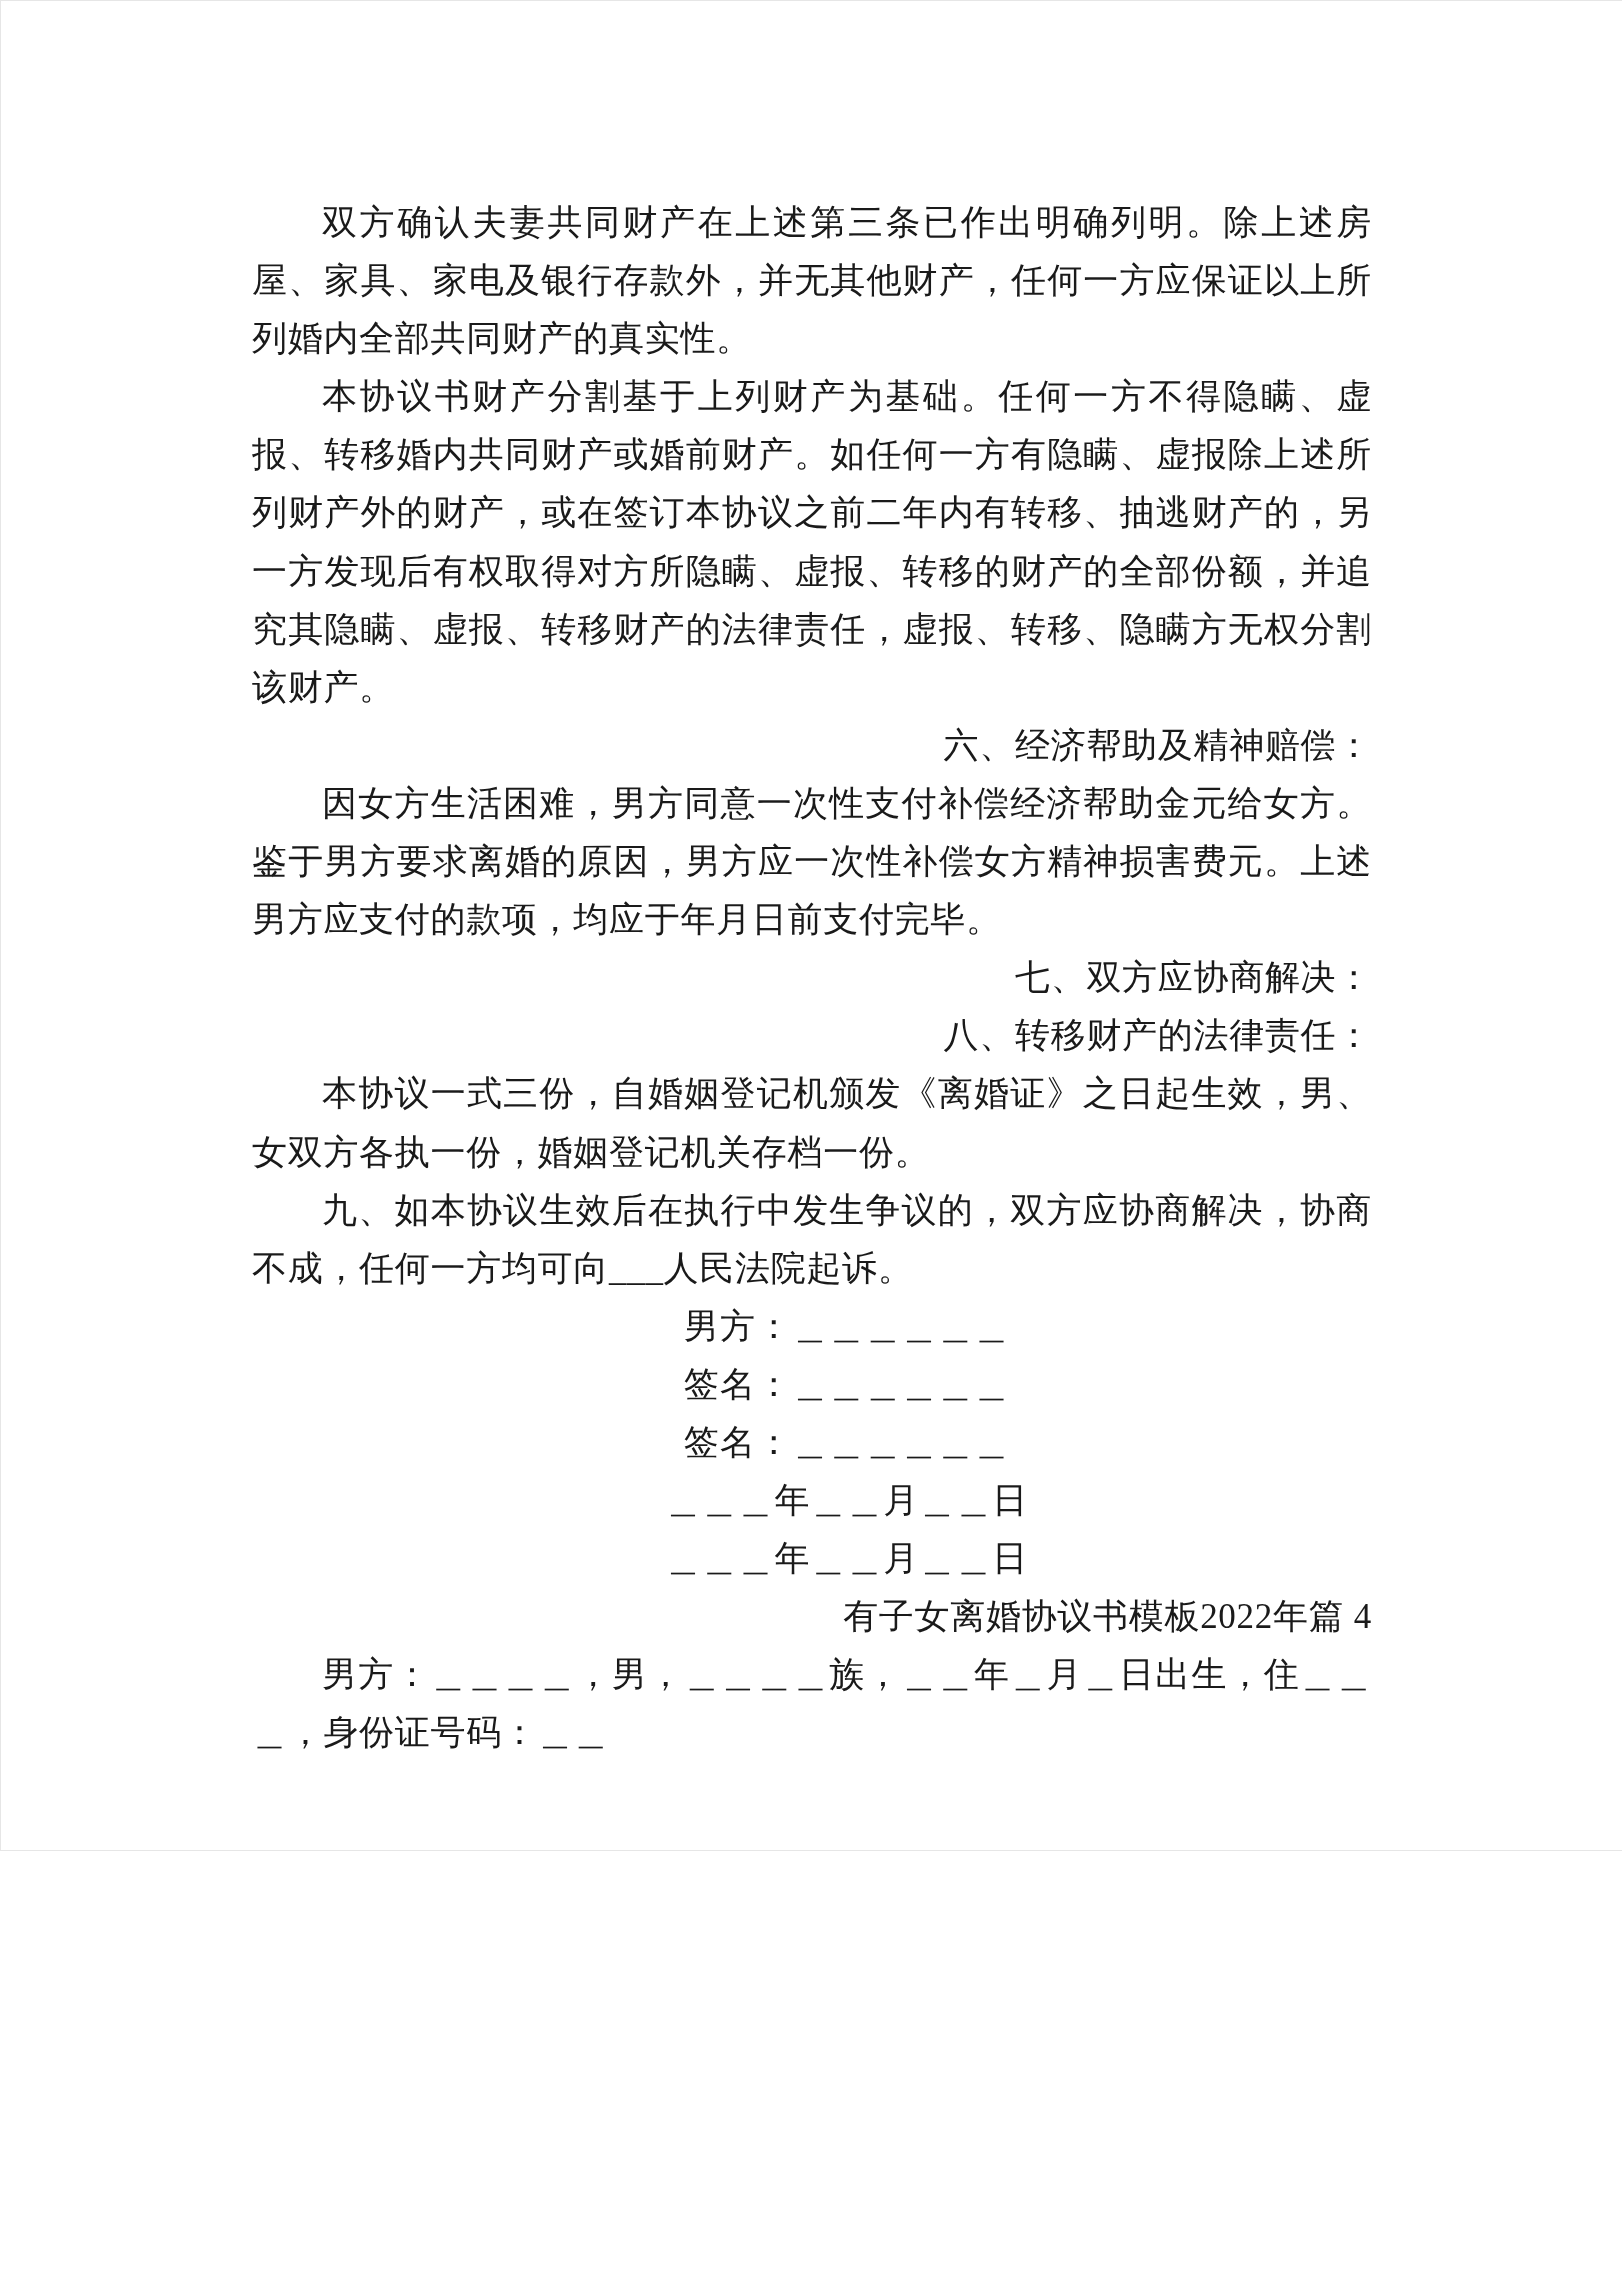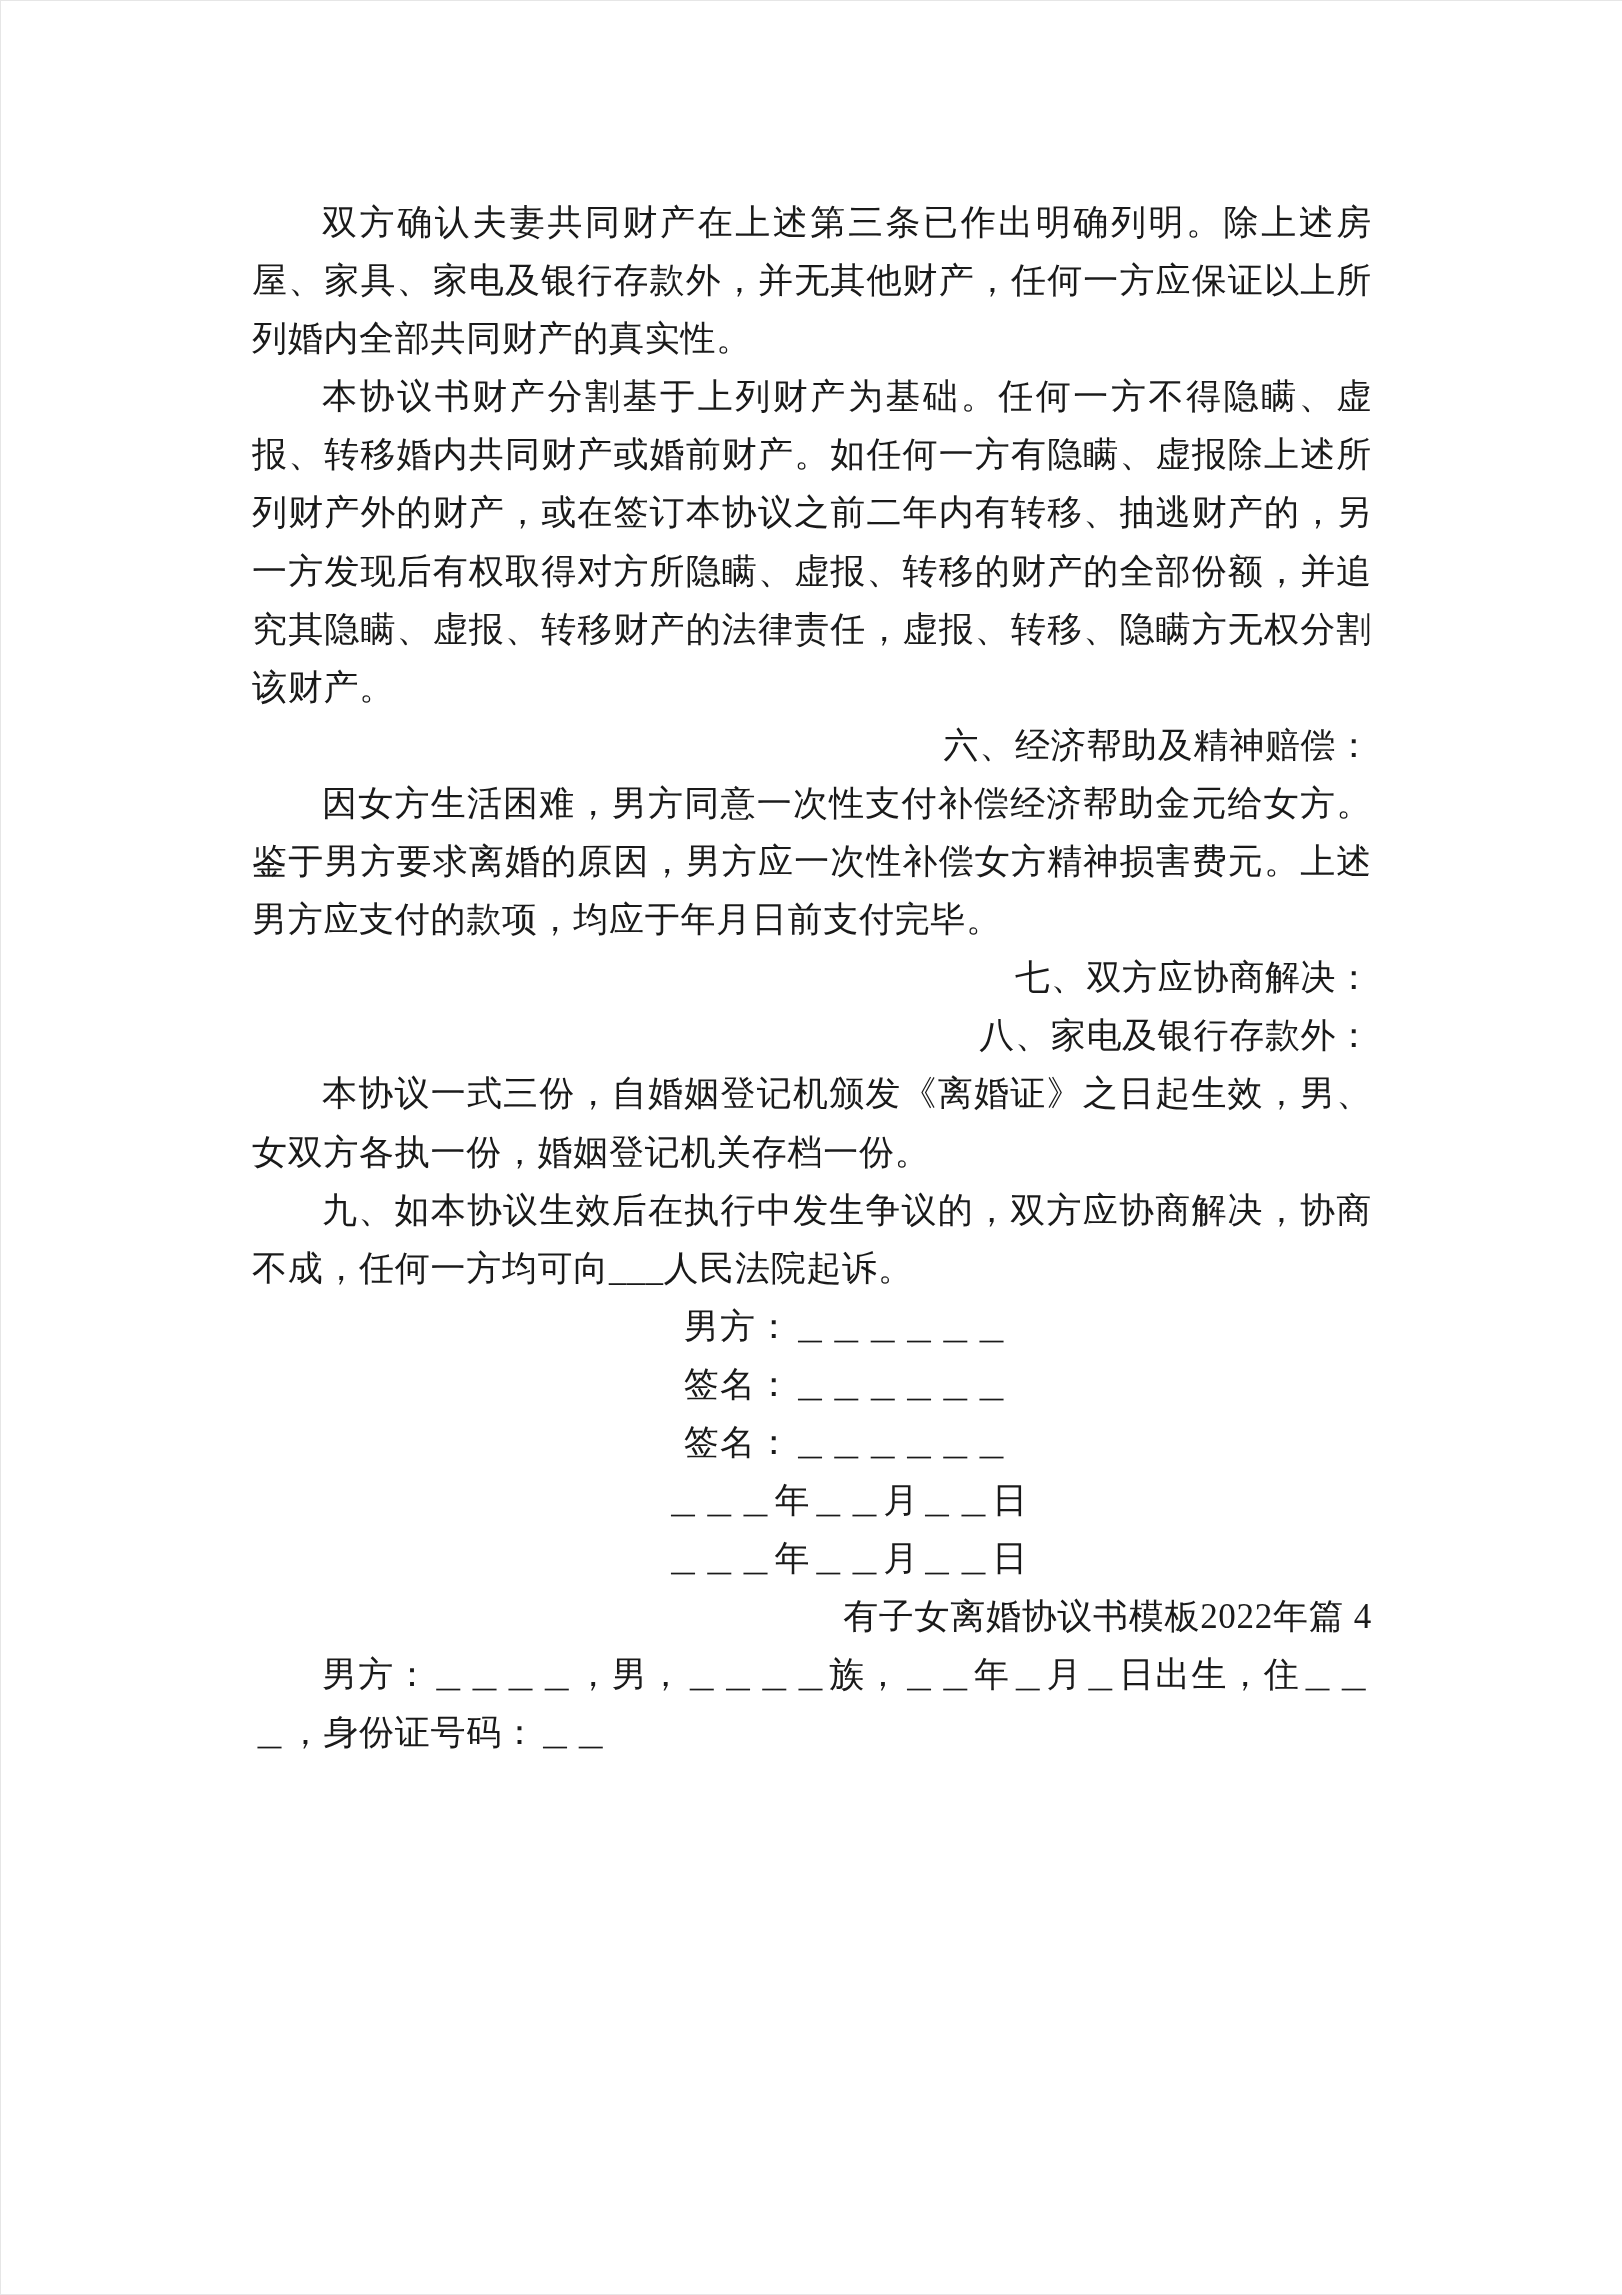--- a/index.html
+++ b/index.html
@@ -3,21 +3,21 @@
 <meta charset="utf-8">
 <style>
   html, body {
     margin: 0;
     padding: 0;
     background: #ffffff;
   }
   .page {
     position: relative;
     width: 1623px;
-    height: 2295px;
+    height: 1851px;
     background: #ffffff;
     box-sizing: border-box;
     border: 0.7px solid #e6e6e6;
     overflow: hidden;
     font-family: "Liberation Serif", "DejaVu Serif", serif;
     color: #1a1a1a;
   }
   .content {
     position: absolute;
     top: 193px;
@@ -44,21 +44,21 @@
 </head>
 <body>
 
 <div class="page">
   <div class="content">
     <p class="para">双方确认夫妻共同财产在上述第三条已作出明确列明。除上述房屋、家具、家电及银行存款外，并无其他财产，任何一方应保证以上所列婚内全部共同财产的真实性。</p>
     <p class="para">本协议书财产分割基于上列财产为基础。任何一方不得隐瞒、虚报、转移婚内共同财产或婚前财产。如任何一方有隐瞒、虚报除上述所列财产外的财产，或在签订本协议之前二年内有转移、抽逃财产的，另一方发现后有权取得对方所隐瞒、虚报、转移的财产的全部份额，并追究其隐瞒、虚报、转移财产的法律责任，虚报、转移、隐瞒方无权分割该财产。</p>
     <p class="para heading">六、经济帮助及精神赔偿：</p>
     <p class="para">因女方生活困难，男方同意一次性支付补偿经济帮助金元给女方。鉴于男方要求离婚的原因，男方应一次性补偿女方精神损害费元。上述男方应支付的款项，均应于年月日前支付完毕。</p>
     <p class="para heading">七、双方应协商解决：</p>
-    <p class="para heading">八、家电及银行存款外：</p>
+    <p class="para heading">八、转移财产的法律责任：</p>
     <p class="para">本协议一式三份，自婚姻登记机颁发《离婚证》之日起生效，男、女双方各执一份，婚姻登记机关存档一份。</p>
     <p class="para">九、如本协议生效后在执行中发生争议的，双方应协商解决，协商不成，任何一方均可向___人民法院起诉。</p>
     <p class="para sig">男方：＿＿＿＿＿＿</p>
     <p class="para sig">签名：＿＿＿＿＿＿</p>
     <p class="para sig">签名：＿＿＿＿＿＿</p>
     <p class="para sig">＿＿＿年＿＿月＿＿日</p>
     <p class="para sig">＿＿＿年＿＿月＿＿日</p>
     <p class="para heading">有子女离婚协议书模板2022年篇 4</p>
     <p class="para">男方：＿＿＿＿，男，＿＿＿＿族，＿＿年＿月＿日出生，住＿＿＿，身份证号码：＿＿</p>
   </div>

